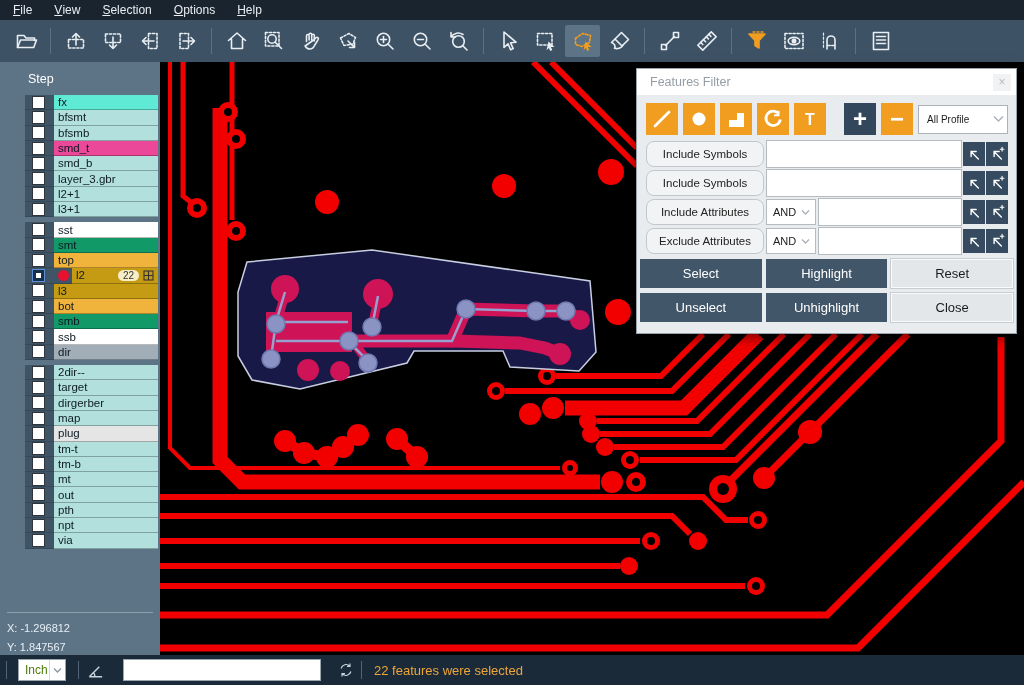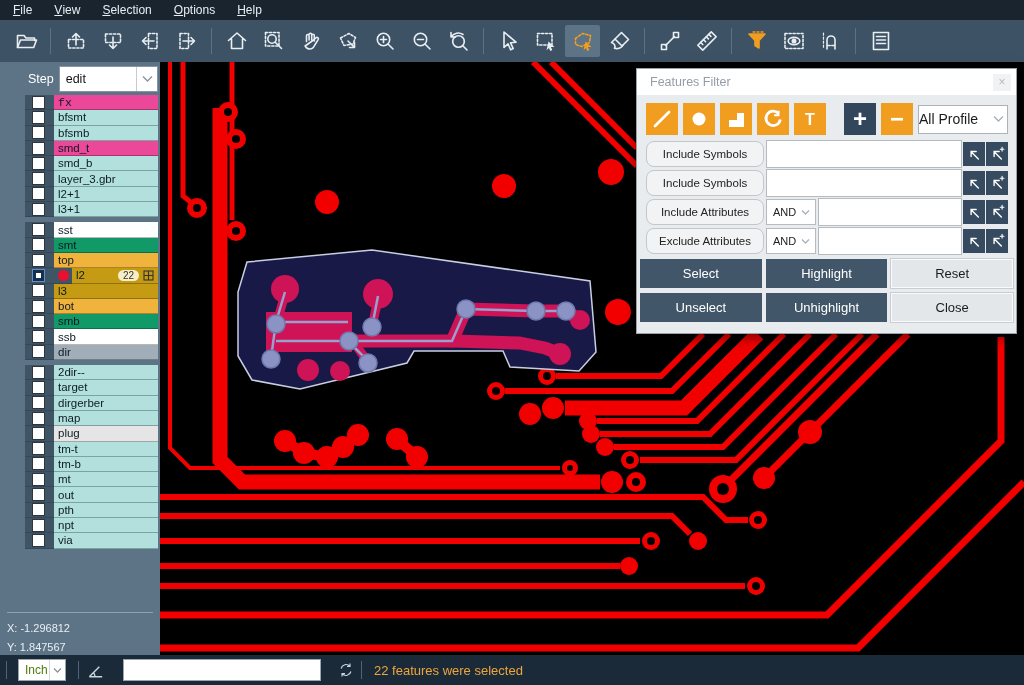--- a/index.html
+++ b/index.html
@@ -40,21 +40,21 @@
   .canvas{left:160px;top:62px;width:864px;height:593px;background:#000;overflow:hidden;}
   
   .dialog{left:636px;top:68px;width:381px;height:266px;background:#e9ecef;border:1px solid #98a3ab;box-shadow:2px 3px 12px rgba(0,0,0,.55);box-sizing:border-box;}
   .dlg-title{height:26px;background:#fff;display:flex;align-items:center;padding:0 5px 0 13px;font-size:12.5px;color:#949da5;}
   .dlg-close{margin-left:auto;width:18px;height:17px;background:#f0f2f4;color:#b7bdc3;display:flex;align-items:center;justify-content:center;font-size:12px;}
   .shape-row{display:flex;align-items:center;padding:8px 8px 6px 9px;}
   .sbtn{width:32px;height:32px;background:#f09d20;margin-right:5px;display:flex;align-items:center;justify-content:center;flex:none;}
   .sbtn.navy{background:#32475b;margin-left:13px;color:#fff;}
   .sbtn.glyph{color:#fff;font-size:24px;font-weight:700;line-height:1;}
   .profile{margin-left:auto;width:95px;height:29px;background:#fff;border:1px solid #abb2b8;display:flex;align-items:center;box-sizing:border-box;}
-  .profile .val{flex:1;font-size:14px;color:#1b1b1b;}
+  .profile .val{flex:1;font-size:10px;color:#1b1b1b;padding-left:8px;}
   .profile .chv{width:18px;display:flex;justify-content:center;}
   .frow{display:flex;align-items:center;margin:0 8px 3px 9px;height:26px;}
   .flabel{width:116px;height:24px;background:#f2f3f4;border:1px solid #c3c7cb;border-radius:8px;display:flex;align-items:center;justify-content:center;font-size:11.5px;color:#222;flex:none;}
   .fand{width:48px;height:24px;background:#fff;border:1px solid #b6bbbf;margin-left:2px;display:flex;align-items:center;font-size:11px;color:#222;flex:none;}
   .fand .val{flex:1;padding-left:6px;} .fand .chv{width:14px;}
   .finput{flex:1;height:24px;background:#fff;border:1px solid #b6bbbf;margin-left:2px;min-width:0;}
   .fnav{width:22px;height:24px;background:#364b5f;margin-left:1px;display:flex;align-items:center;justify-content:center;flex:none;}
   .abtns{display:grid;grid-template-columns:1fr 1fr 1fr;gap:5px 4px;margin:5px 3px 0 3px;}
   .abtn{height:29px;display:flex;align-items:center;justify-content:center;font-size:13px;box-sizing:border-box;}
   .abtn.dark{background:#415669;color:#fff;}
@@ -264,35 +264,27 @@
           <rect x="4.5" y="3.5" width="15" height="17"></rect>
           <path d="M7.5,7.5 h9 M7.5,11 h9 M7.5,14.5 h9"></path>
         </svg>
       </span>
     </div>
   </div>
 
 <div class="abs sidebar">
   <div class="steprow">
     <span class="steplabel">Step</span>
-    <div class="stepdd">
-      <span class="val">edit</span>
-      <span class="chv">
-        <svg width="11" height="8" viewBox="0 0 11 8">
-            <path d="M1,1.5 L5.5,6 L10,1.5" fill="none" stroke="#8b949b" stroke-width="1.4"></path>
-          </svg>
-      </span>
-    </div>
   </div>
   <div class="rows" id="layerlist">
       <div class="lrow">
         <div class="cbcell">
           <div class="cb"></div>
         </div>
-        <div class="namecell" style="background: #ec4899; font-family: Liberation Mono, monospace;">
+        <div class="namecell" style="background: #5eead4;">
           <span class="lname">fx</span>
         </div>
       </div>
       <div class="lrow">
         <div class="cbcell">
           <div class="cb"></div>
         </div>
         <div class="namecell" style="background: rgb(178, 225, 221);">
           <span class="lname">bfsmt</span>
         </div>

